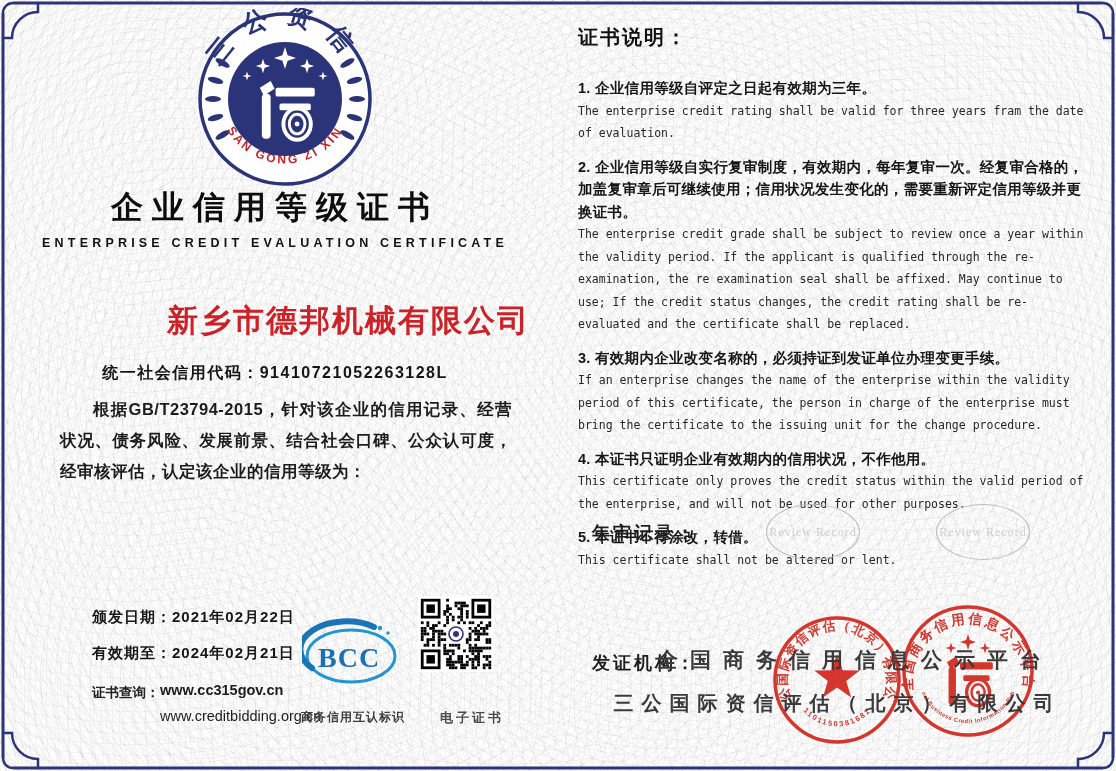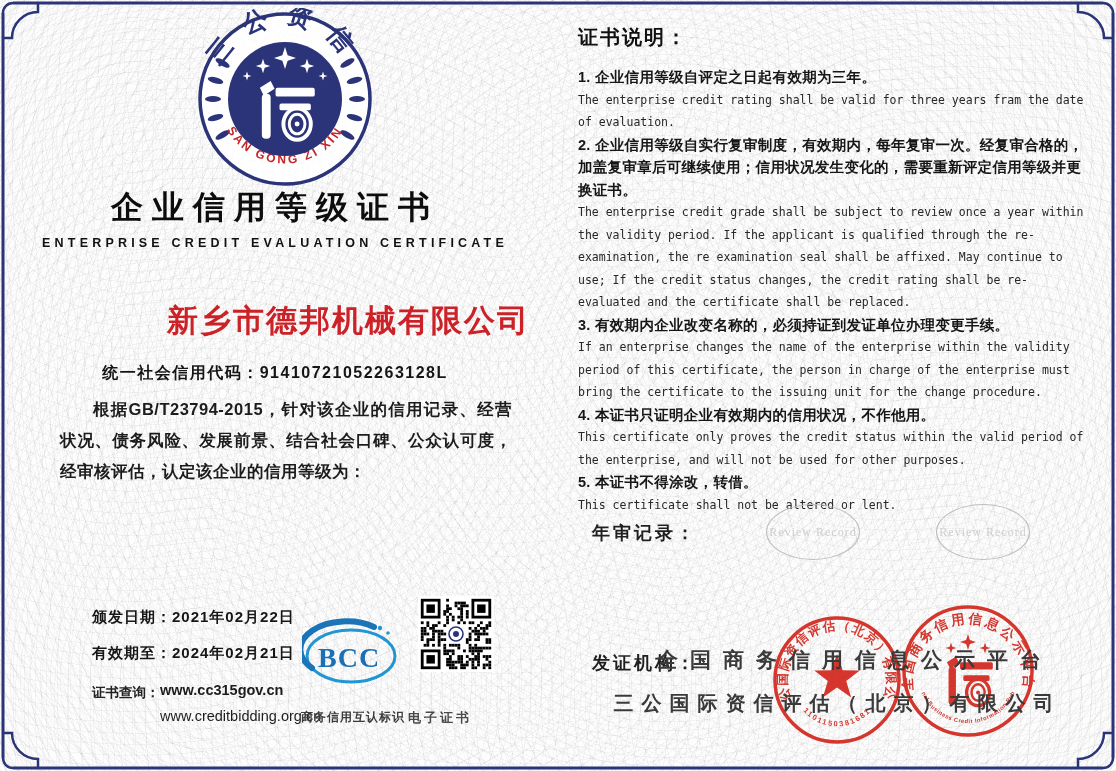--- a/index.html
+++ b/index.html
@@ -30,26 +30,26 @@
   .assessment{left:60px;top:394px;width:452px;font-size:16.5px;font-weight:600;color:#1c1c1c;line-height:31px;text-indent:2em;letter-spacing:.5px;text-align:justify;}
   .rating{left:20px;top:496px;width:510px;text-align:center;font-family:"Liberation Serif",serif;font-size:46px;font-weight:700;color:#c2191d;letter-spacing:3px;}
   .date-issued{left:92px;top:608px;font-size:15px;font-weight:700;color:#161616;letter-spacing:1px;}
   .date-valid{left:92px;top:644px;font-size:15px;font-weight:700;color:#161616;letter-spacing:1px;}
   .query-label{left:92px;top:684px;font-size:13.5px;font-weight:700;color:#222;}
   .query-url1{left:160px;top:682px;font-size:14.5px;font-weight:700;color:#1c1c1c;text-align:center;}
   .query-url2{left:160px;top:708px;font-size:14.5px;font-weight:400;color:#1c1c1c;}
   .bcc-svg{left:302px;top:618px;z-index:2;}
   .bcc-caption{left:288px;top:709px;width:130px;text-align:center;font-size:12px;font-weight:600;color:#3c3c3c;letter-spacing:1px;}
   .qr-svg{left:418px;top:596px;z-index:2;}
-  .qr-caption{left:408px;top:709px;width:96px;text-align:left;font-size:13px;font-weight:600;color:#4a4a4a;letter-spacing:3px;}
+  .qr-caption{left:408px;top:709px;width:96px;text-align:right;font-size:13px;font-weight:600;color:#4a4a4a;letter-spacing:3px;}
 
   
   .instr-head{left:578px;top:24px;font-size:20px;font-weight:800;color:#101010;letter-spacing:2px;}
   .instr-list{left:578px;top:66px;width:512px;}
-  .instr-item .zh{font-size:14.5px;font-weight:700;color:#161616;line-height:22.5px;letter-spacing:.3px;}
+  .instr-item .zh{font-size:14.5px;font-weight:700;color:#161616;line-height:22.5px;letter-spacing:.3px;margin-top:11px;}
   .instr-item .en{font-family:"DejaVu Sans Mono",monospace;font-size:11.5px;font-weight:500;color:#272727;line-height:22.5px;}
   .review-label{left:592px;top:521px;font-size:18px;font-weight:600;color:#1f1f1f;letter-spacing:3px;}
   .stamp-oval{border:1.6px solid #bdbdbd;border-radius:50%;display:flex;align-items:center;justify-content:center;z-index:1;}
   .stamp-oval span{font-size:12px;color:#cfcfcf;letter-spacing:1px;font-family:Liberation Serif, serif;}
   .oval1{left:766px;top:504px;width:92px;height:54px;}
   .oval2{left:936px;top:504px;width:92px;height:54px;}
   .issuer-label{left:592px;top:651px;font-size:18px;font-weight:600;color:#1f1f1f;letter-spacing:3px;z-index:3;}
   .issuer-line1{left:620px;top:646px;width:470px;text-align:center;font-size:21px;font-weight:600;color:#3a3a3a;letter-spacing:12px;z-index:3;}
   .issuer-line2{left:585px;top:690px;width:505px;text-align:center;font-size:20px;font-weight:600;color:#3a3a3a;letter-spacing:8px;z-index:3;}
   .seal-left{left:767px;top:610px;z-index:2;opacity:.92;}

